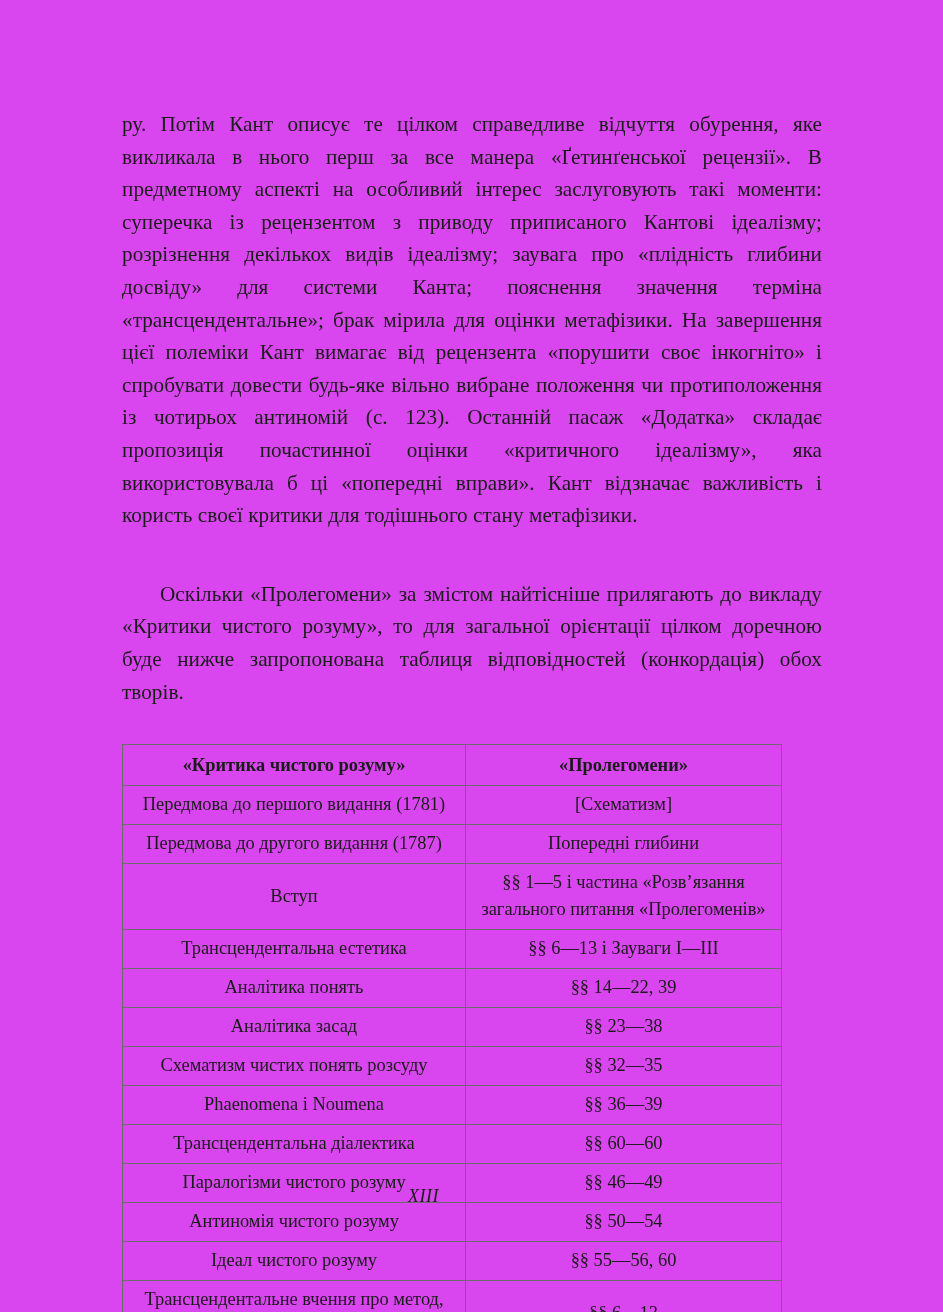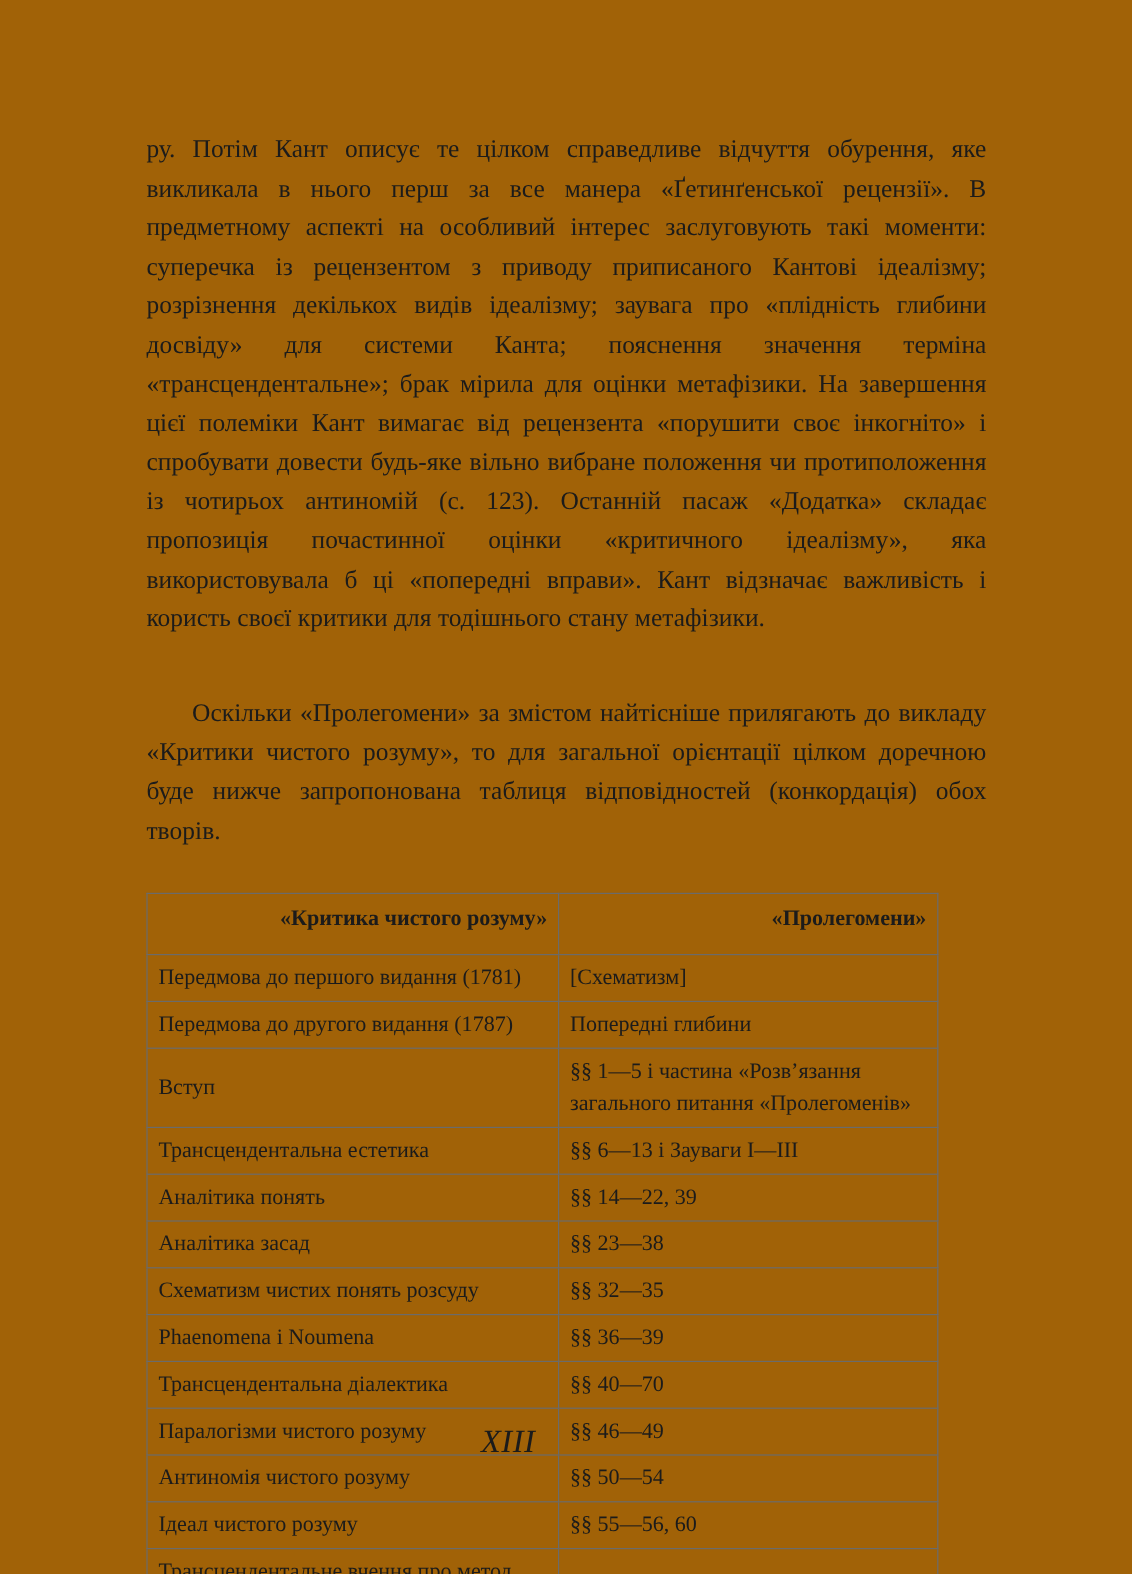--- a/index.html
+++ b/index.html
@@ -16,21 +16,21 @@
     color: #1a1a1a;
     overflow: hidden;
   }
 
   .page {
     position: absolute;
     left: 0;
     top: 0;
     width: 943px;
     height: 1312px;
-    background: #a16207;
+    background: #d946ef;
   }
 
   .content {
     position: absolute;
     left: 122px;
     top: 108px;
     width: 700px;
   }
 
   
@@ -68,44 +68,44 @@
 
   table.concordance th,
   table.concordance td {
     border: 1.6px solid #6b6b6b;
     padding: 5px 9px 6px 9px;
     vertical-align: middle;
     line-height: 27px;
   }
   table.concordance th {
     font-weight: bold;
-    text-align: right;
+    text-align: center;
     padding-top: 7px;
-    padding-bottom: 16px;
+    padding-bottom: 6px;
   }
   table.concordance td {
-    text-align: left;
+    text-align: center;
   }
   td.tall {
     height: 54px;
   }
   .cell-line {
     display: block;
     white-space: nowrap;
   }
 
   
   .folio {
     position: absolute;
     left: 0;
     top: 1186px;
     width: 847px;
     text-align: center;
     font-style: italic;
-    font-size: 27px;
+    font-size: 18px;
     color: #1b1b1b;
     letter-spacing: 0.5px;
   }
 </style>
 </head>
 <body>
 
 <div class="page">
 
   <div class="content">
@@ -181,21 +181,21 @@
           <tr>
             <td>Phaenomena і Noumena</td>
             <td>
               <span class="cell-line">§§ 36—39</span>
             </td>
           </tr>
 
           <tr>
             <td>Трансцендентальна діалектика</td>
             <td>
-              <span class="cell-line">§§ 40—70</span>
+              <span class="cell-line">§§ 60—60</span>
             </td>
           </tr>
 
           <tr>
             <td>Паралогізми чистого розуму</td>
             <td>
               <span class="cell-line">§§ 46—49</span>
             </td>
           </tr>
 

